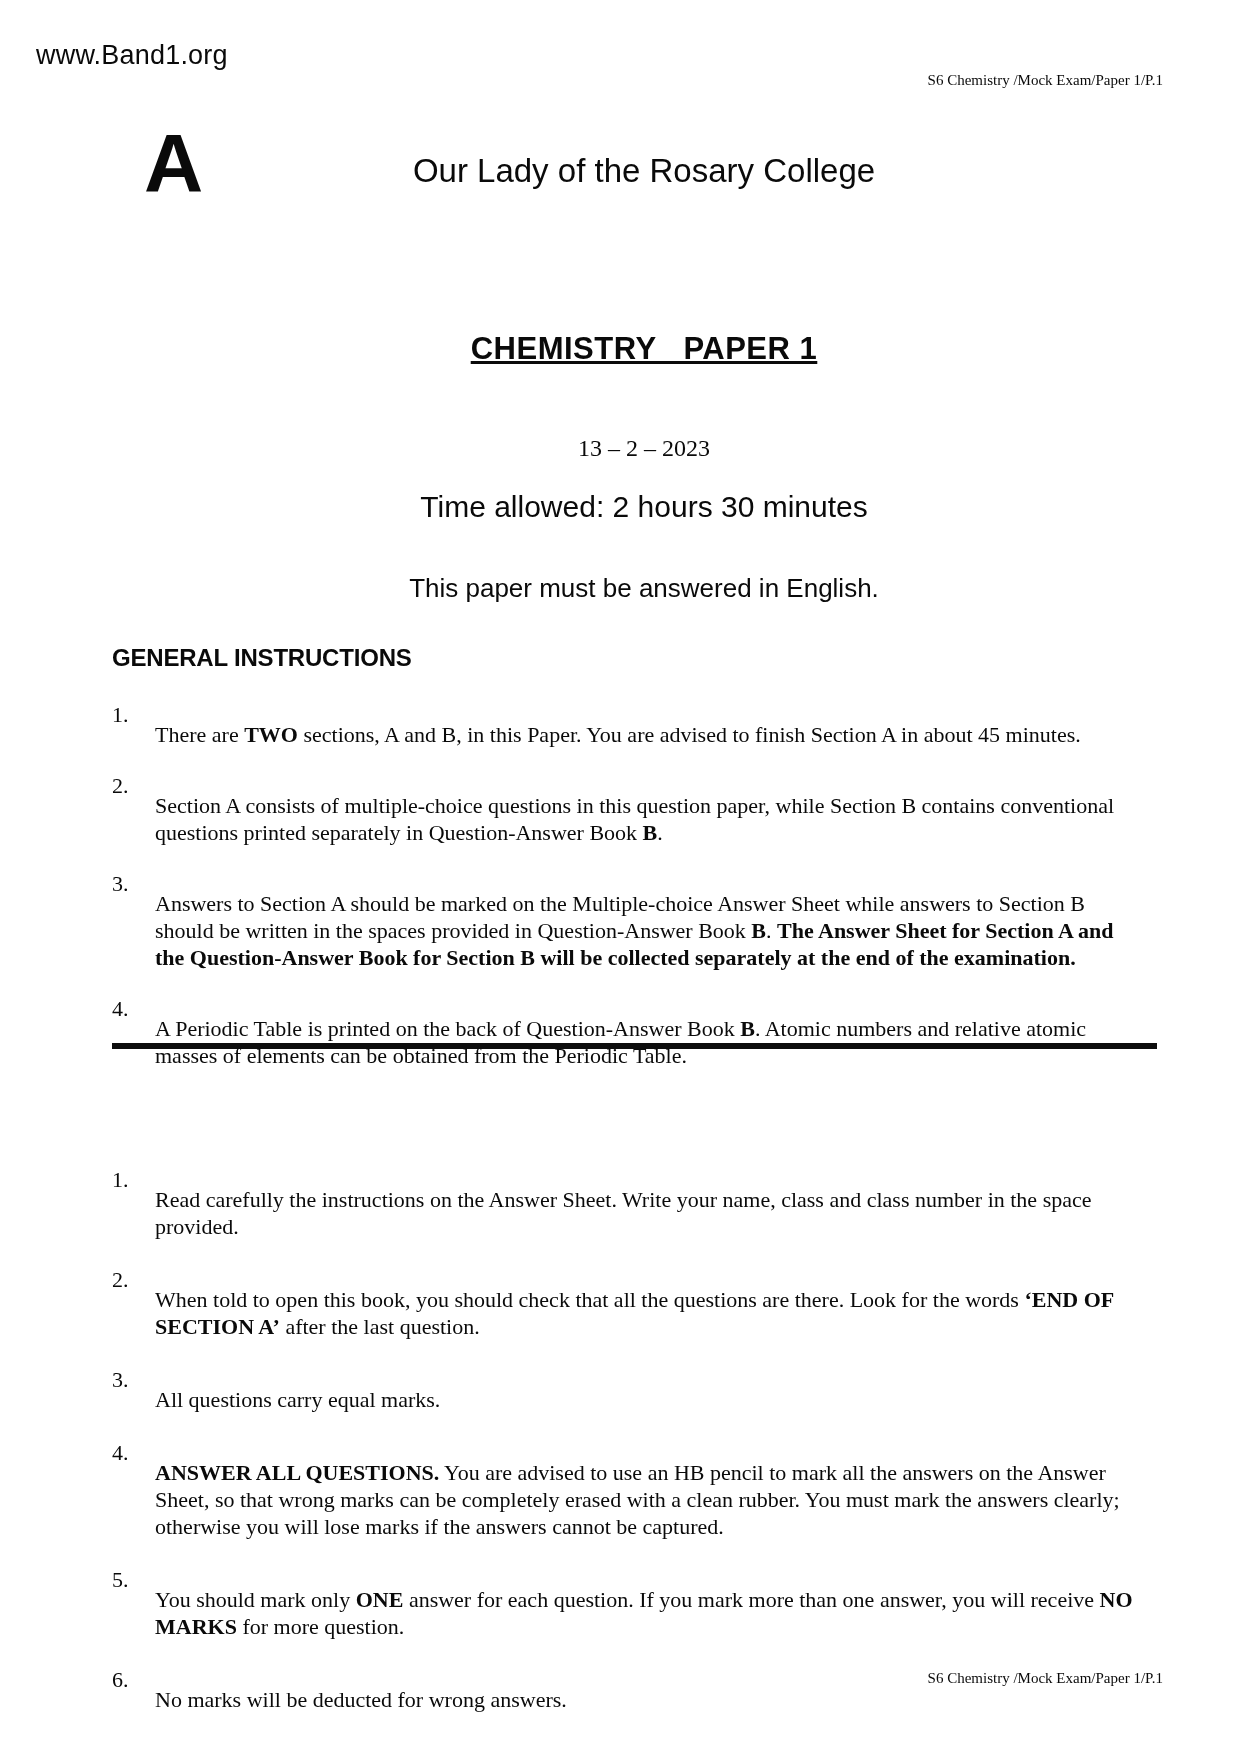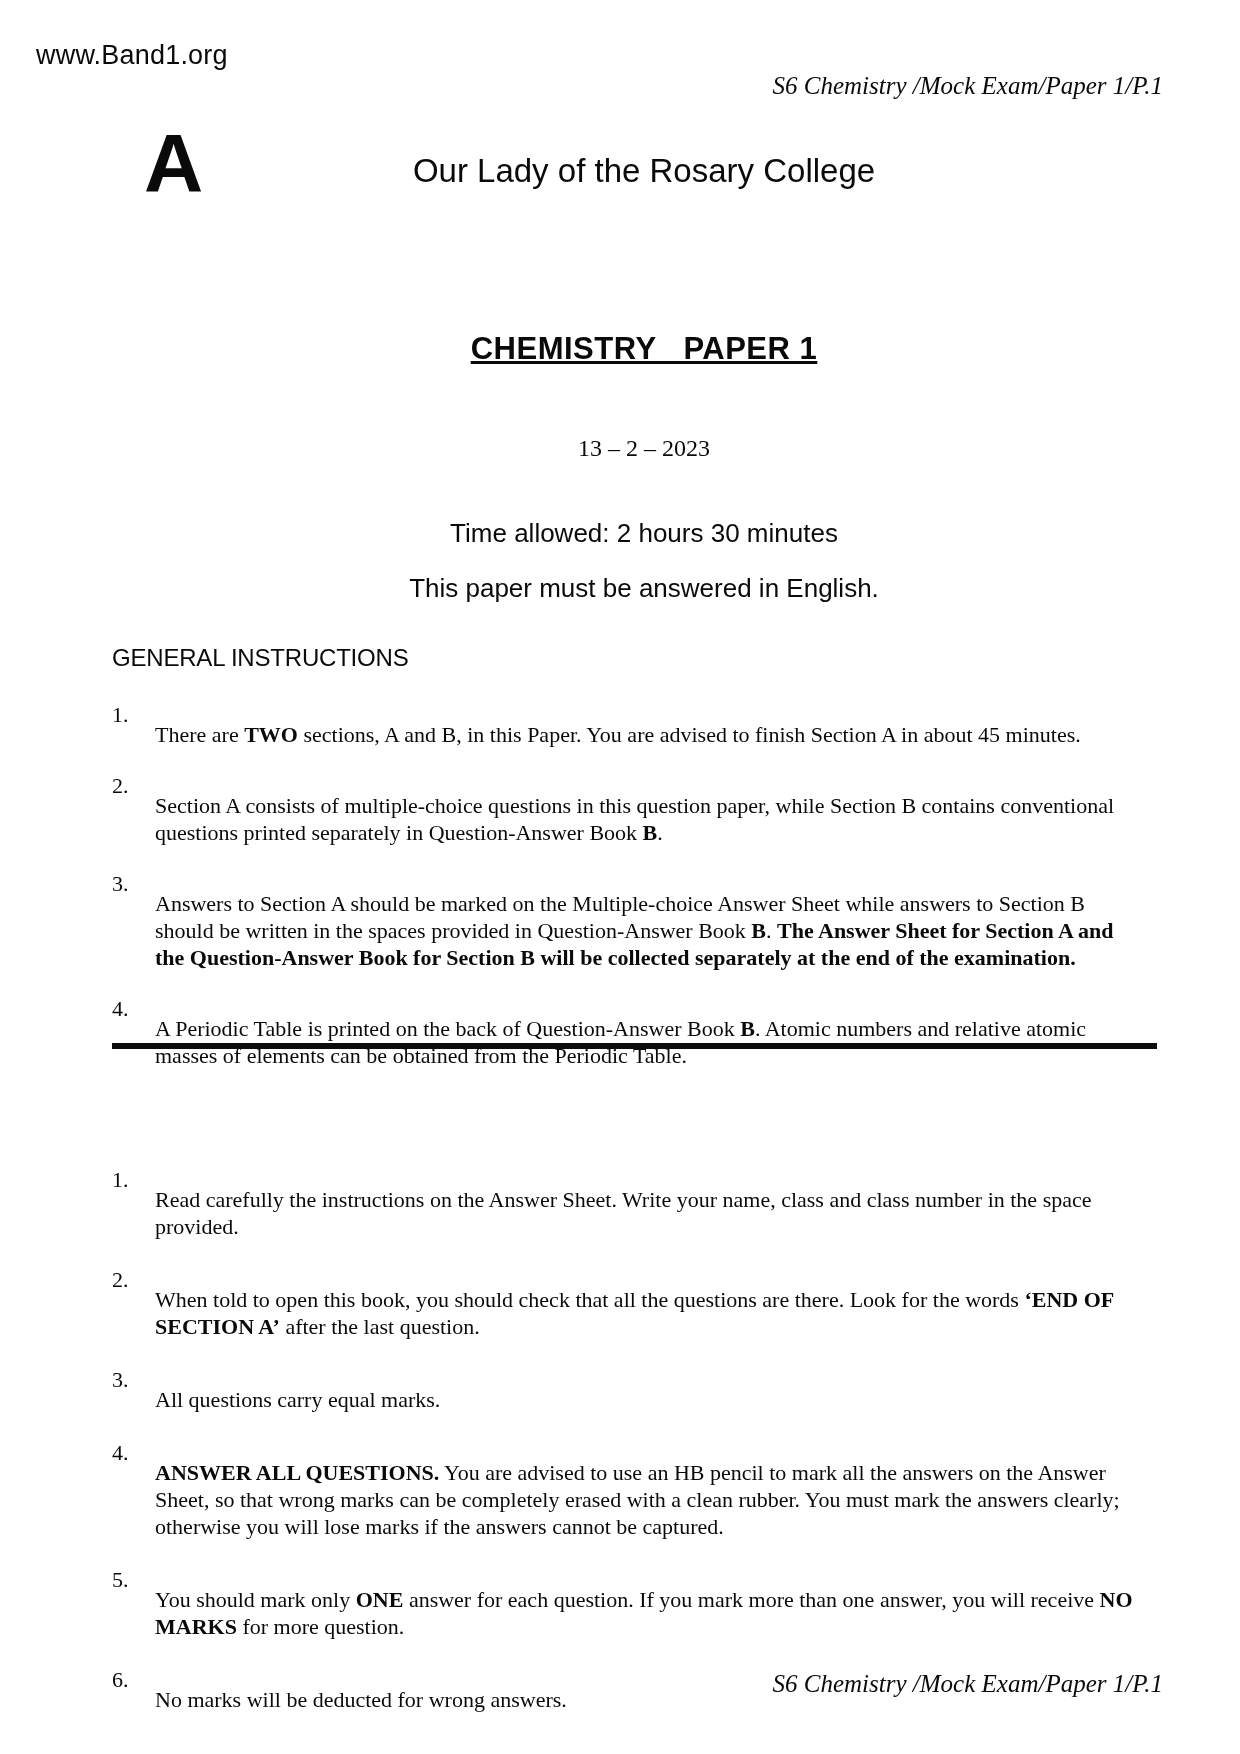--- a/index.html
+++ b/index.html
@@ -20,23 +20,22 @@
   .watermark {
     position:absolute; left:36px; top:42px;
     font-size:27px; line-height:1; letter-spacing:0.2px;
     color:#0a0a0a;
   }
 
   
   .page-ref {
     position:absolute; right:77px;
     font-family:"Liberation Serif", serif;
-    font-size:25px; line-height:1.1; color:#0a0a0a;
+    font-size:15px; line-height:1.1; color:#0a0a0a;
     white-space:nowrap;
-    font-style:italic;
   }
   .page-ref-top { top:72px; }
   .page-ref-bottom { top:1670px; }
 
   
   .marker-a {
     position:absolute; left:144px; top:122px;
     font-size:82px; font-weight:bold; line-height:1;
     color:#0a0a0a;
   }
@@ -44,27 +43,27 @@
   
   .cover-line {
     position:absolute; left:48px; width:1192px;
     text-align:center; line-height:1.15; color:#0a0a0a;
     white-space:pre;
   }
   .school  { top:152px; font-size:33px; }
   .exam    { top:229px; font-size:34px; }
   .subject { top:331px; font-size:31px; font-weight:bold; letter-spacing:0.5px;text-decoration:underline; }
   .dateln  { top:435px; font-size:24px; font-family:"Liberation Serif", serif; }
-  .timeln  { top:519px; font-size:26px; }
+  .timeln  { top:490px; font-size:30px; }
   .langln  { top:574px; font-size:26px; }
 
   
   .sec-heading {
     position:absolute; left:112px;
-    font-size:24px; font-weight:normal; line-height:1.1;
+    font-size:24px; font-weight:bold; line-height:1.1;
     letter-spacing:-0.2px; color:#0a0a0a; white-space:nowrap;
   }
   .h-general   { top:645px; }
   .h-section-a { top:1090px; }
 
   
   .ilist {
     position:absolute; left:112px; width:1026px;
     margin:0; padding:0; list-style:none;
     font-family:"Liberation Serif", serif;

